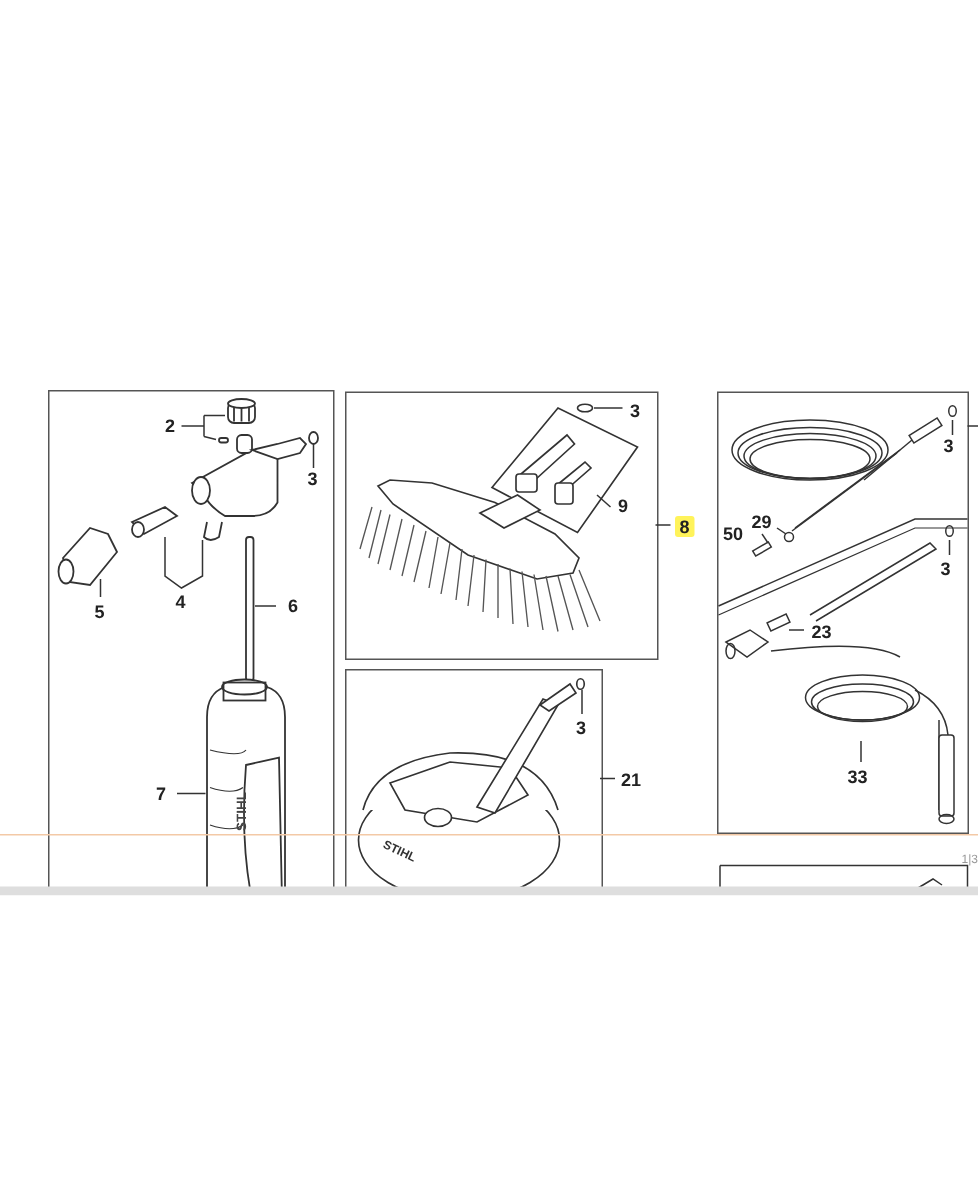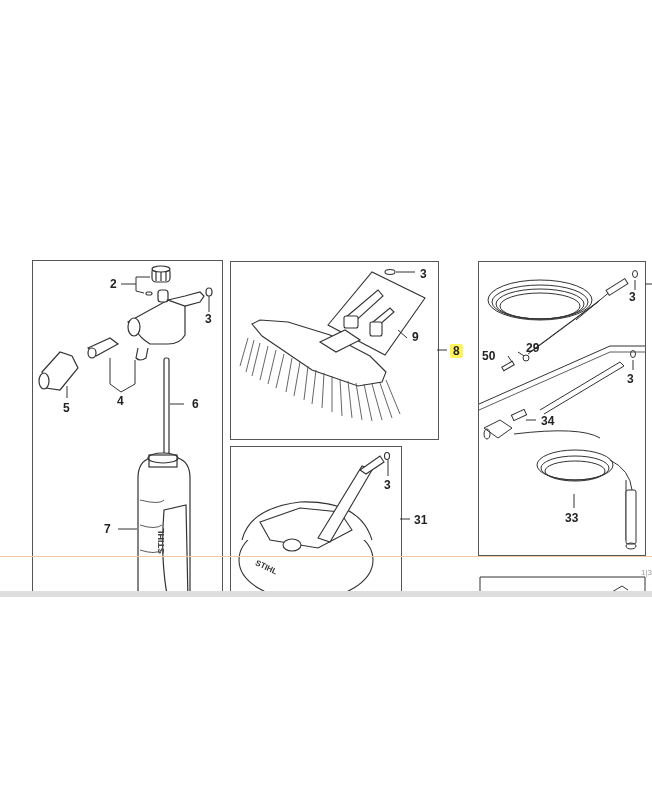--- a/index.html
+++ b/index.html
@@ -107,21 +107,21 @@
       <path d="M360 470 L380 456 L384 462 L366 474 Z"></path>
       <ellipse cx="387" cy="456" rx="2.5" ry="3.5"></ellipse>
     </g>
     <g stroke="#333" stroke-width="1" fill="none">
       <line x1="388" y1="460" x2="388" y2="476"></line>
       <line x1="400" y1="519" x2="410" y2="519"></line>
     </g>
     <text x="255" y="568" font-size="8" font-weight="bold" fill="#333" transform="rotate(25 262 566)">STIHL</text>
   </svg>
   <div class="callout" style="left:384px;top:479px;">3</div>
-  <div class="callout" style="left:414px;top:514px;">31</div>
+  <div class="callout" style="left:414px;top:514px;">21</div>
 
   <div class="box" style="left:478px;top:261px;width:166px;height:293px;"></div>
   <svg width="652" height="600">
     <g stroke="#333" stroke-width="1" fill="none">
 
       <path d="M479 404 L610 346 L645 346"></path>
       <path d="M479 410 L610 352 L645 352" stroke-width="0.8"></path>
 
       <ellipse cx="540" cy="300" rx="52" ry="20"></ellipse>
       <ellipse cx="540" cy="302" rx="48" ry="17"></ellipse>
@@ -155,24 +155,24 @@
       <rect x="626" y="490" width="10" height="54" rx="2" fill="#fff"></rect>
       <ellipse cx="631" cy="546" rx="5" ry="3"></ellipse>
       <line x1="574" y1="494" x2="574" y2="508"></line>
 
       <path d="M480 577 L645 577 L645 600"></path>
       <path d="M480 577 L480 600"></path>
       <path d="M612 592 L622 586 L628 590"></path>
     </g>
   </svg>
   <div class="callout" style="left:629px;top:291px;">3</div>
-  <div class="callout" style="left:526px;top:342px;text-align:right;">29</div>
+  <div class="callout" style="left:501px;top:342px;text-align:right;">29</div>
   <div class="callout" style="left:482px;top:350px;">50</div>
   <div class="callout" style="left:627px;top:373px;">3</div>
-  <div class="callout" style="left:541px;top:415px;">34</div>
+  <div class="callout" style="left:541px;top:415px;">23</div>
   <div class="callout" style="left:565px;top:512px;">33</div>
 
   <div class="page-rule"></div>
   <div class="pagenum">1|3</div>
 </div>
 
 <div class="bottom-bar"></div>
 <div class="blank"></div>
 
 </body></html>

